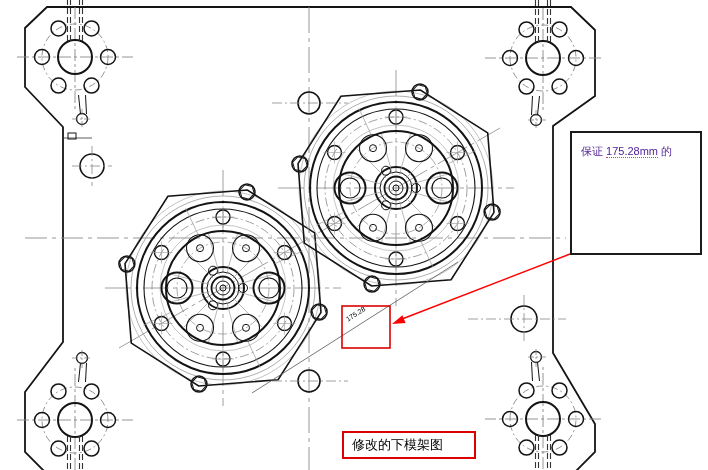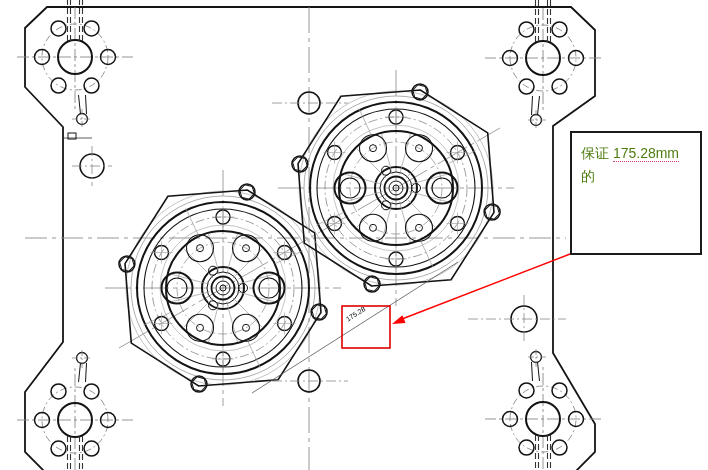--- a/index.html
+++ b/index.html
@@ -1,21 +1,21 @@
 <!DOCTYPE html>
 <html><head>
 <meta charset="utf-8">
 <style>
   html,body{margin:0;padding:0;background:#fff;}
   #stage{position:relative;width:708px;height:470px;background:#fff;overflow:hidden;
          font-family:"Liberation Sans","DejaVu Sans",sans-serif;}
   #drawing{position:absolute;left:0;top:0;}
   .callout-box{position:absolute;left:570px;top:131px;width:132px;height:124px;
 ardware    border:2px solid #1b1b1b;background:#fff;box-sizing:border-box;
-    padding:9px 6px 0 9px;font-size:14px;line-height:1.65;color:#4d7c0f;}
+    padding:9px 6px 0 9px;font-size:11px;line-height:1.65;color:#4c1d95;}
   .callout-box{border:2px solid #1b1b1b;}
   .dim-underline{border-bottom:1.5px dotted #cc4477;}
   .label-box{position:absolute;left:342px;top:431px;width:134px;height:28px;
     border:2px solid #dd0000;background:#fff;box-sizing:border-box;
     display:flex;align-items:center;padding-left:8px;font-size:13px;color:#000;}
   svg text{font-family:"Liberation Sans","DejaVu Sans",sans-serif;}
 </style>
 </head>
 <body>
 
@@ -191,14 +191,17 @@
 </svg>
 
 <div class="callout-box">
   <div>
     <span>保证</span>
     <span class="dim-underline">175.28mm</span>
     <span>的</span>
   </div>
 </div>
 
-
+<div class="label-box">
+  <span>修改的下模架图</span>
 </div>
 
+</div>
+
 </body></html>

